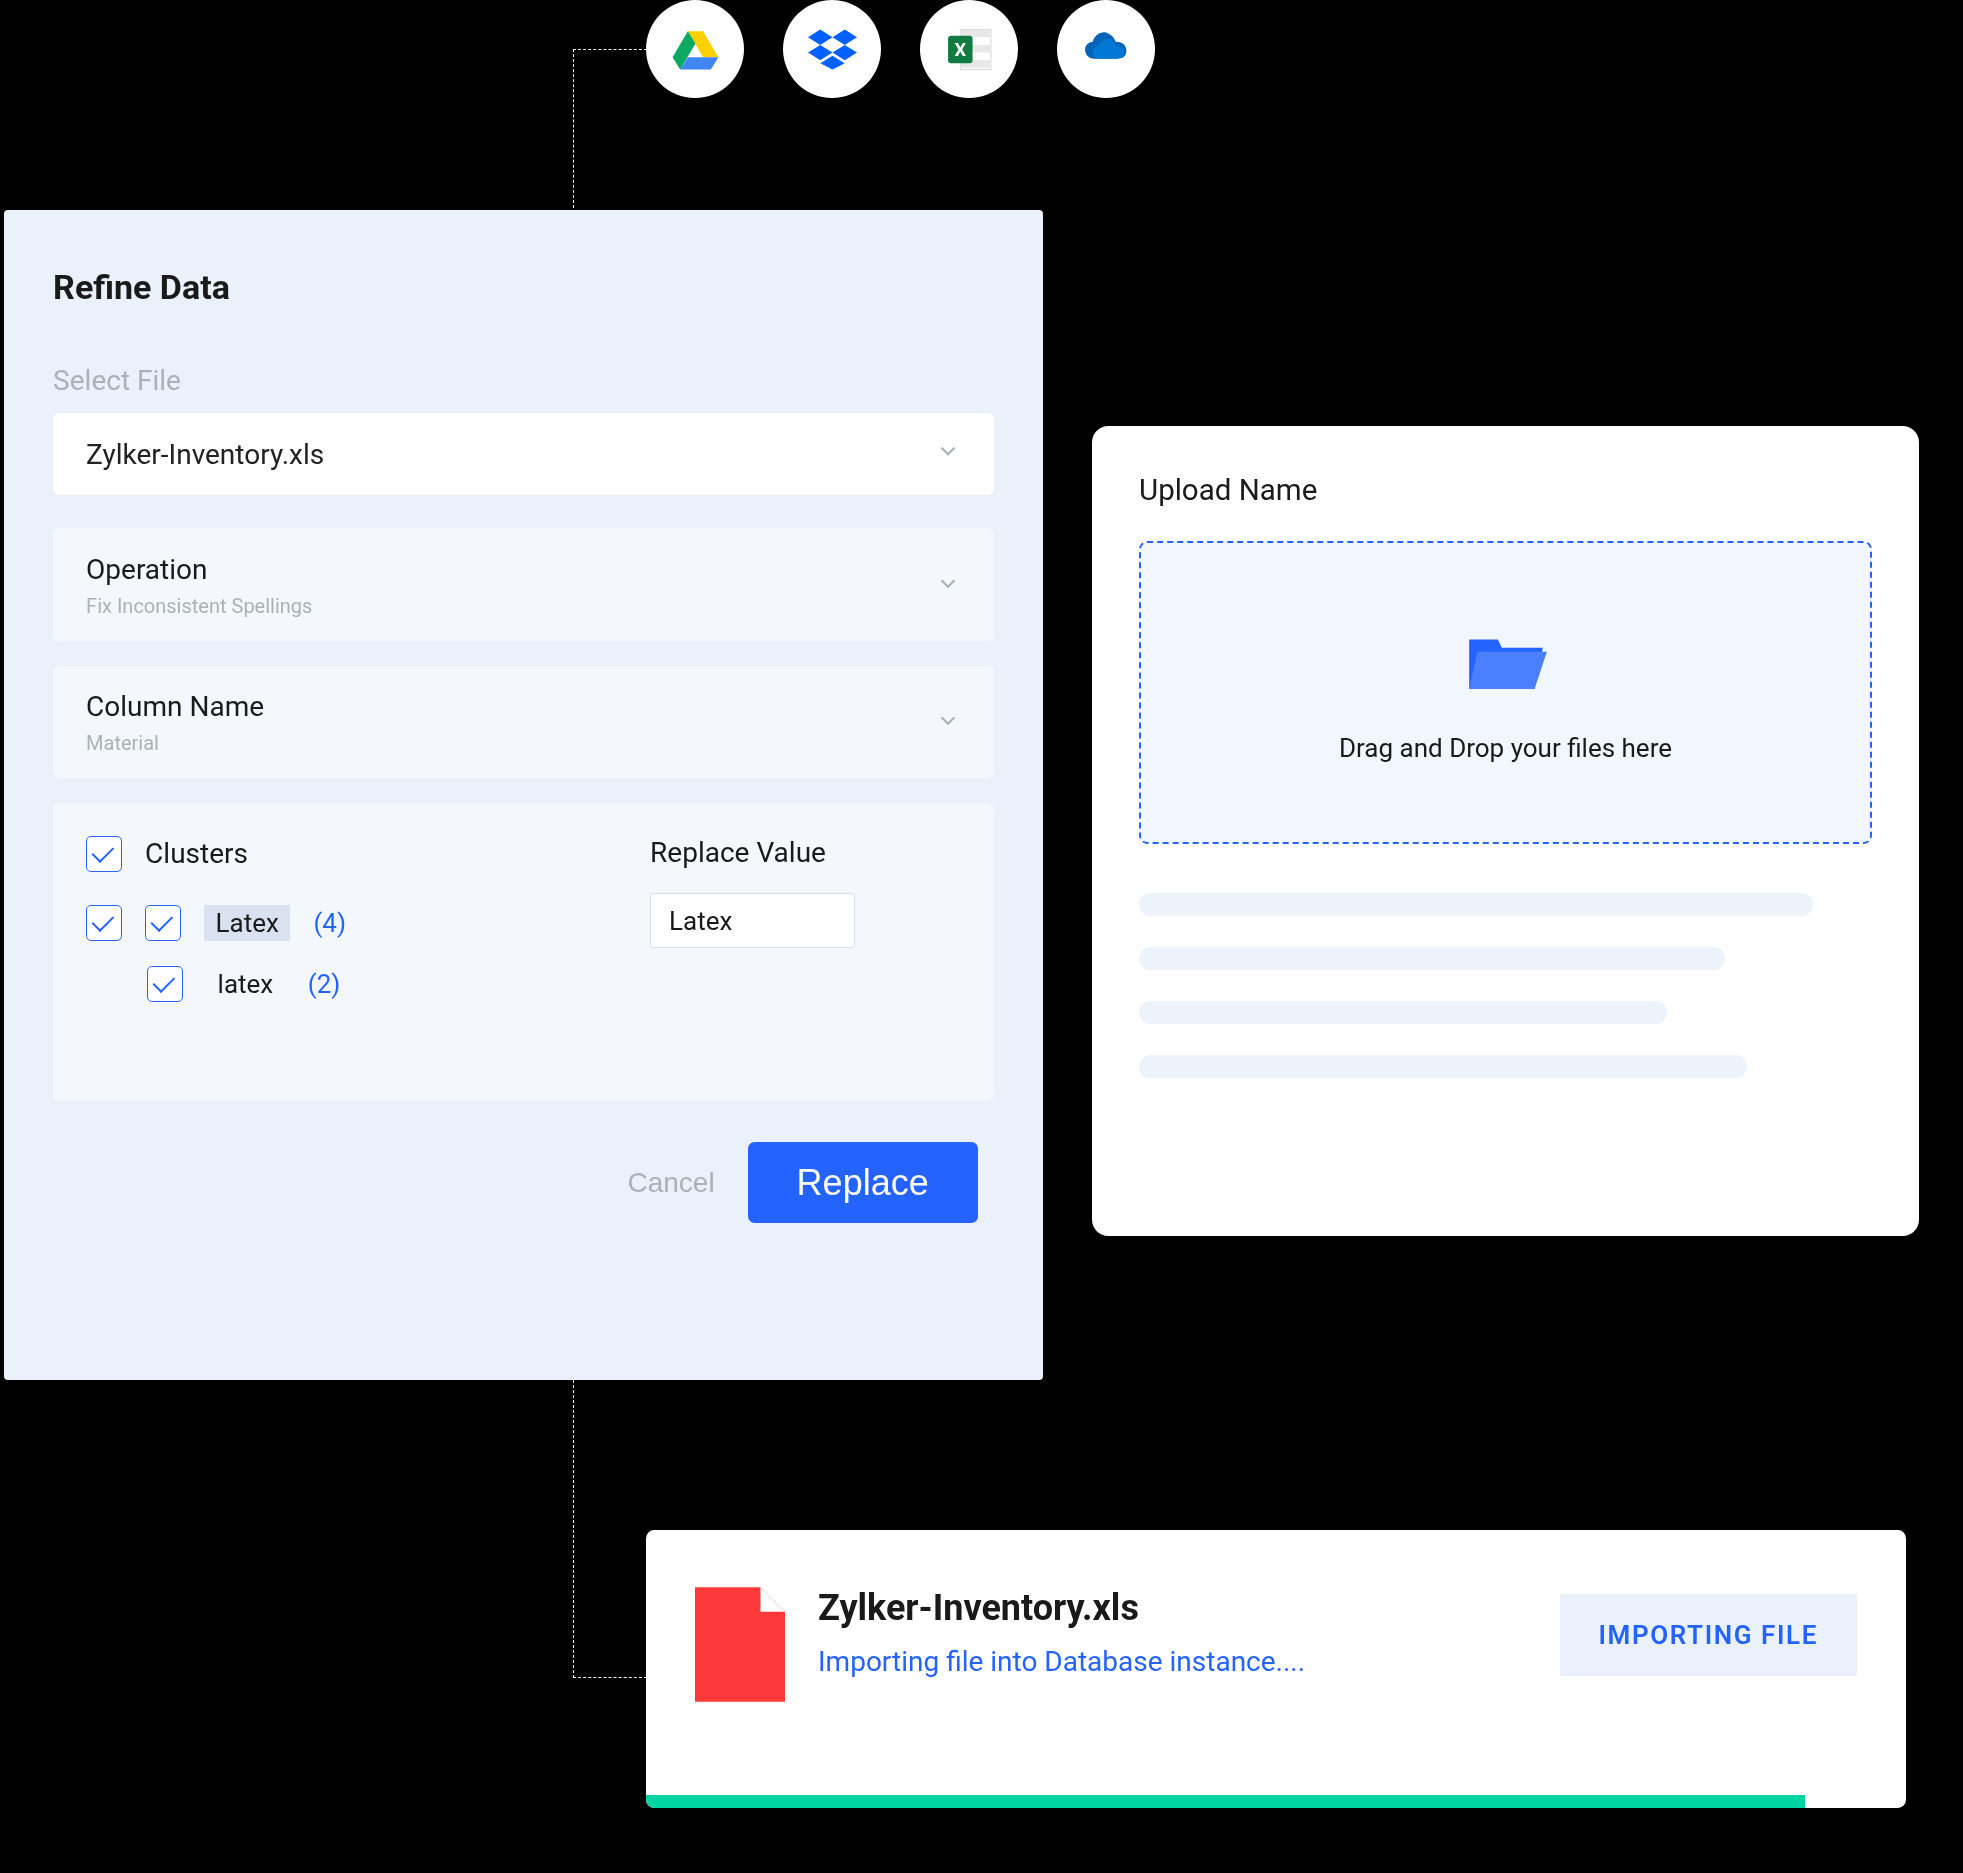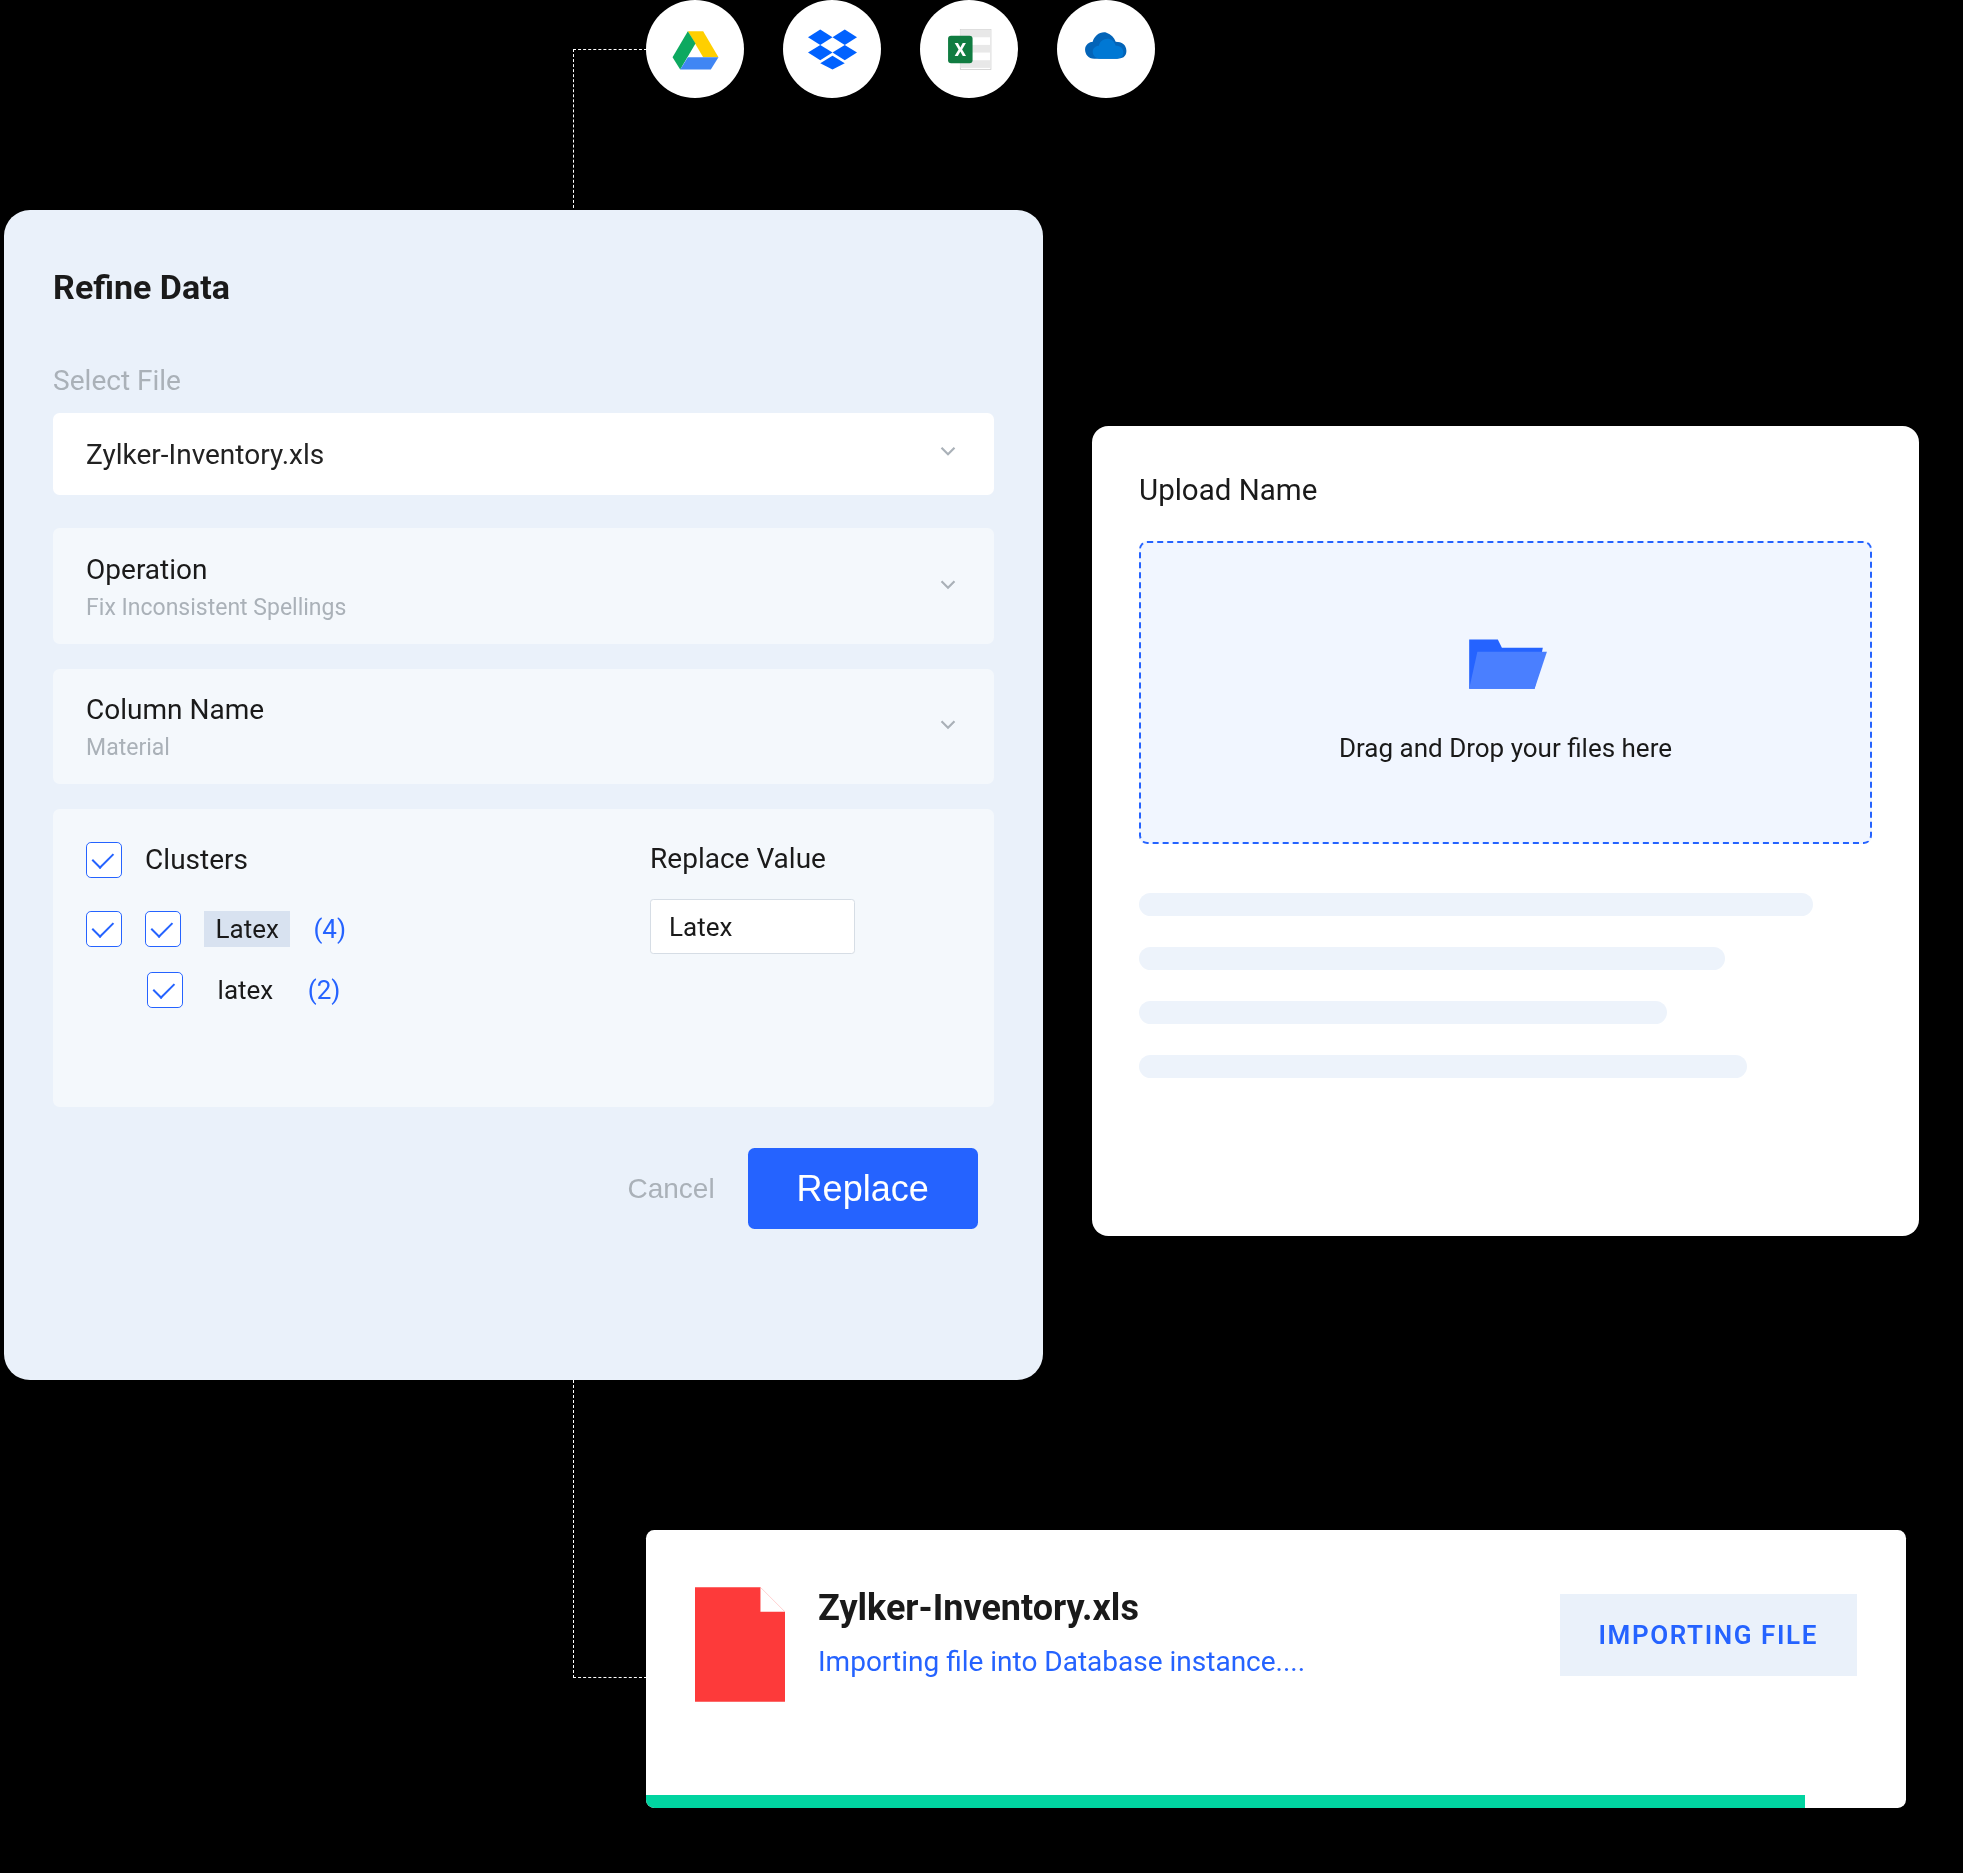--- a/index.html
+++ b/index.html
@@ -52,21 +52,21 @@
 }
 
 
 .refine-panel {
   position: absolute;
   top: 210px;
   left: 4.1px;
   width: 1039px;
   height: 1170px;
   background: #eaf1fa;
-  border-radius: 26px;
+  border-radius: 4px;
   padding: 57px 49px 41px 49px;
 }
 .refine-title {
   font-size: 34px;
   font-weight: 700;
   color: #1a1a1a;
   margin-bottom: 57px;
 }
 .section-label {
   font-size: 28px;
@@ -90,21 +90,21 @@
   padding: 24.5px 33px 23px;
   margin-bottom: 24.5px;
   position: relative;
 }
 .dropdown-block .block-title {
   font-size: 28px;
   color: #1a1a1a;
   margin-bottom: 8.2px;
 }
 .dropdown-block .block-value {
-  font-size: 23px;
+  font-size: 20px;
   color: #aab1b8;
 }
 .chevron {
   position: absolute;
   right: 33px;
   top: 50%;
   transform: translateY(-50%);
 }
 .chevron svg { width: 26px; height: 26px; }
 

